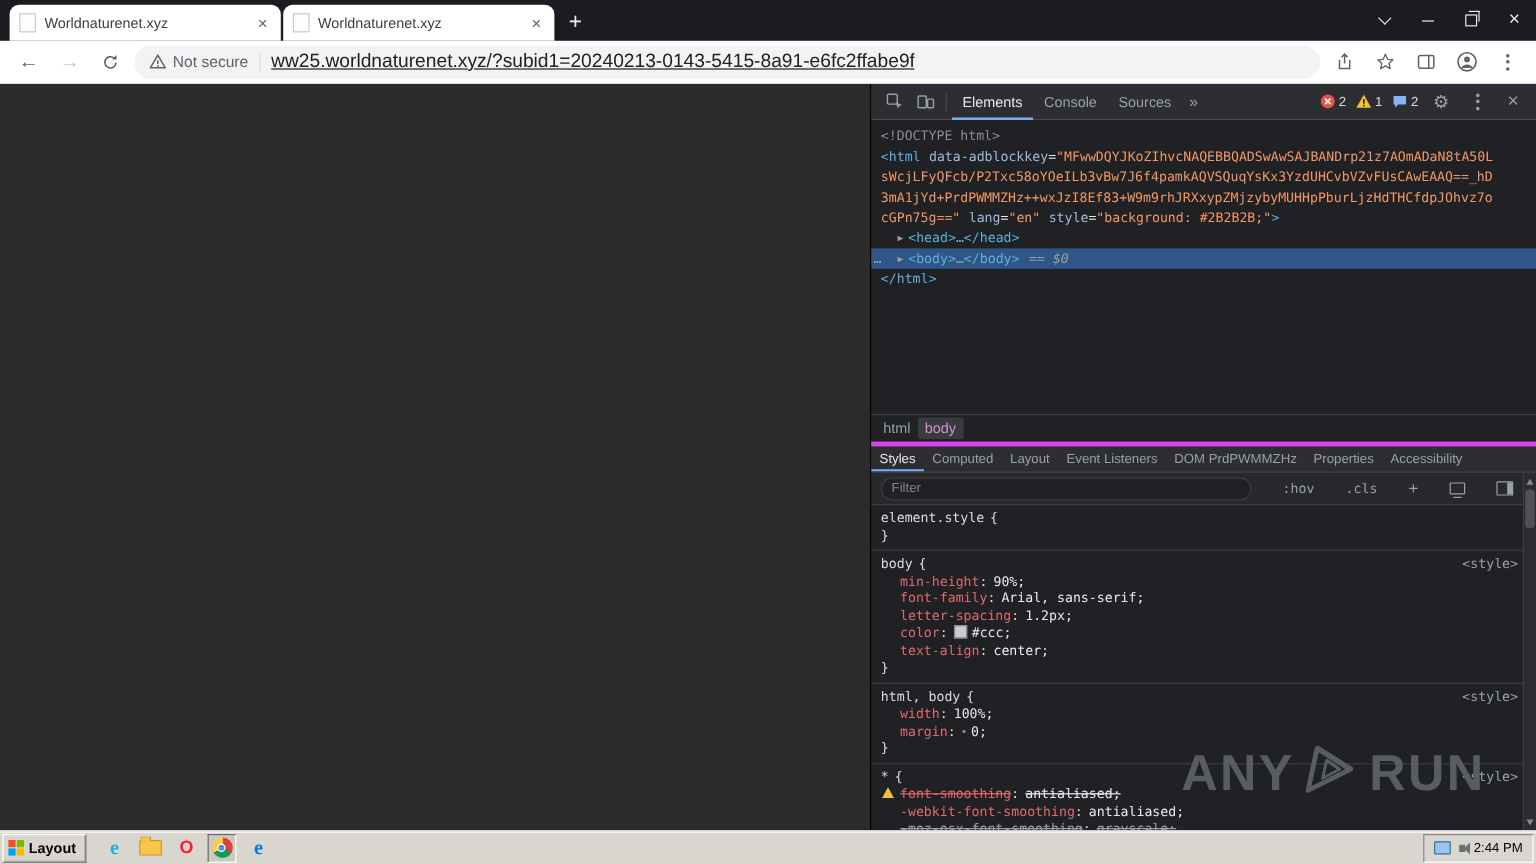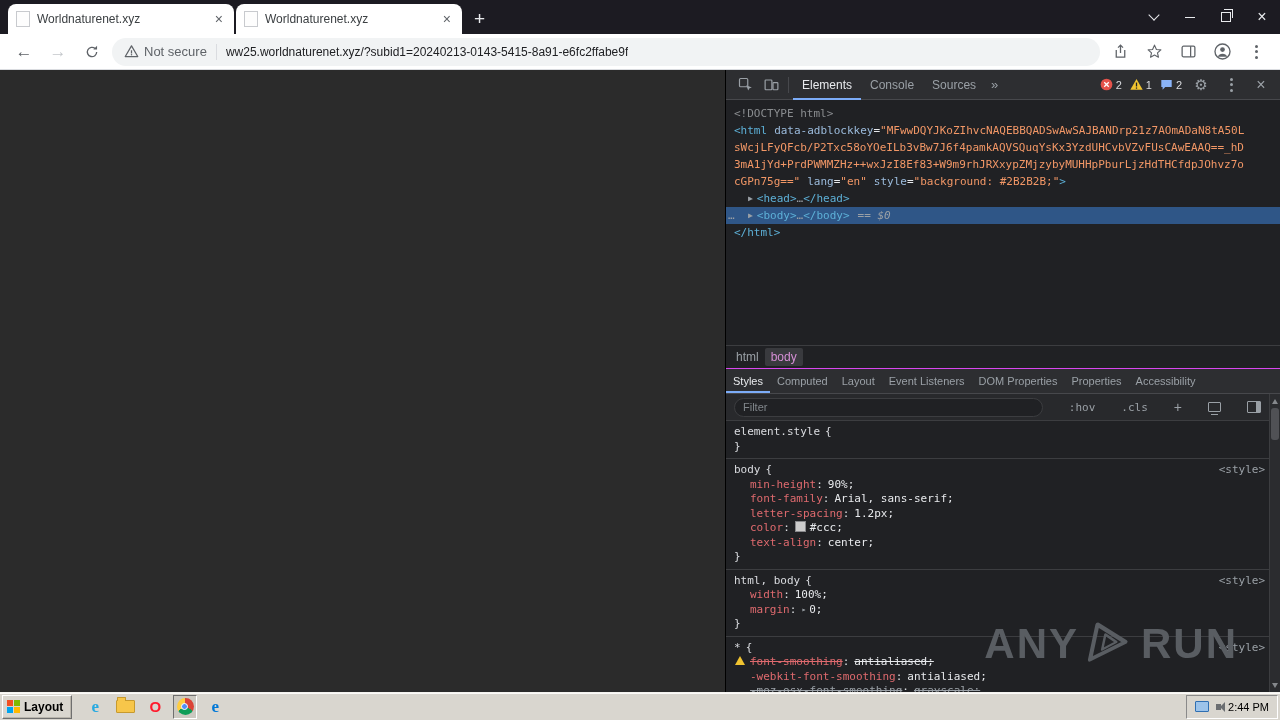--- a/index.html
+++ b/index.html
@@ -29,21 +29,21 @@
   #toolbar{position:absolute;top:34px;left:0;right:0;height:36px;background:#ffffff;
            display:flex;align-items:center;padding:0 10px;box-sizing:border-box;gap:6px;
            border-bottom:1px solid #dadce0;}
   .nav-btn{width:28px;height:28px;display:flex;align-items:center;justify-content:center;
            font-size:17px;color:#5f6368;flex:none;}
   .nav-btn.disabled{color:#c4c7cb;}
   .omnibox{flex:1;height:28px;background:#f1f3f4;border-radius:14px;display:flex;align-items:center;
            padding:0 12px;box-sizing:border-box;overflow:hidden;}
   .omni-sec{display:flex;align-items:center;gap:5px;color:#5f6368;font-size:13px;flex:none;}
   .omni-sep{width:1px;height:16px;background:#dadce0;margin:0 9px;flex:none;}
-  .omni-url{color:#202124;font-size:12px;white-space:nowrap;overflow:hidden;}
+  .omni-url{color:#202124;font-size:16px;white-space:nowrap;overflow:hidden;text-decoration:underline;}
   .tool-ic{width:28px;height:28px;display:flex;align-items:center;justify-content:center;flex:none;}
   .kebab{display:flex;flex-direction:column;gap:2.5px;}
   .kebab i{width:3px;height:3px;border-radius:50%;background:#5f6368;}
 
   
   #viewport{position:absolute;top:70px;left:0;width:725px;height:622px;background:#2b2b2b;}
 
   
   #devtools{position:absolute;top:70px;left:725px;right:0;height:622px;background:#202124;
             border-left:1px solid #000;box-sizing:border-box;color:#e8eaed;}
@@ -78,21 +78,21 @@
   .gdots{position:absolute;left:2px;top:0;color:#9aa0a6;letter-spacing:1px;}
 
   
   .dt-crumb{position:absolute;top:275px;left:0;right:0;height:23px;background:#202124;
             border-top:1px solid #3c3d40;display:flex;align-items:center;font-size:12px;padding:0 4px;box-sizing:border-box;}
   .crumb{padding:2px 6px;color:#9aa0a6;}
   .crumb.sel{color:#d58fd5;background:#393a3e;border-radius:2px;}
 
   
   .dt-tabs2{position:absolute;top:298px;left:0;right:0;height:26px;background:#2d2e31;
-            border-top:1px solid #d946ef;border-bottom:1px solid #47484c;display:flex;align-items:center;
+            border-top:4px solid #d946ef;border-bottom:1px solid #47484c;display:flex;align-items:center;
             white-space:nowrap;overflow:hidden;box-sizing:border-box;}
   .s-tab{height:100%;display:flex;align-items:center;padding:0 7px;font-size:11px;color:#9aa0a6;flex:none;}
   .s-tab.active{color:#e8eaed;box-shadow:inset 0 -2px #7cacf8;}
 
   
   .dt-filter{position:absolute;top:324px;left:0;right:11px;height:27px;background:#28292c;
              border-bottom:1px solid #3c3d40;display:flex;align-items:center;padding:0 8px;gap:26px;box-sizing:border-box;}
   .filter-input{flex:1;background:#202124;border:1px solid #3c3d40;border-radius:10px;height:17px;
              color:#e8eaed;font-size:11px;padding:0 8px;outline:none;min-width:0;}
   .filter-input::placeholder{color:#80868b;}
@@ -345,21 +345,21 @@
     <div class="dt-crumb">
       <span class="crumb">html</span>
       <span class="crumb sel">body</span>
     </div>
 
     <div class="dt-tabs2">
       <span class="s-tab active">Styles</span>
       <span class="s-tab">Computed</span>
       <span class="s-tab">Layout</span>
       <span class="s-tab">Event Listeners</span>
-      <span class="s-tab">DOM Properties</span>
+      <span class="s-tab">DOM PrdPWMMZHz</span>
       <span class="s-tab">Properties</span>
       <span class="s-tab">Accessibility</span>
     </div>
 
     <div class="dt-filter">
       <input class="filter-input" placeholder="Filter" style="">
       <span class="txtbtn">:hov</span>
       <span class="txtbtn">.cls</span>
       <span class="plusbtn">+</span>
       <span class="mini-monitor"></span>

